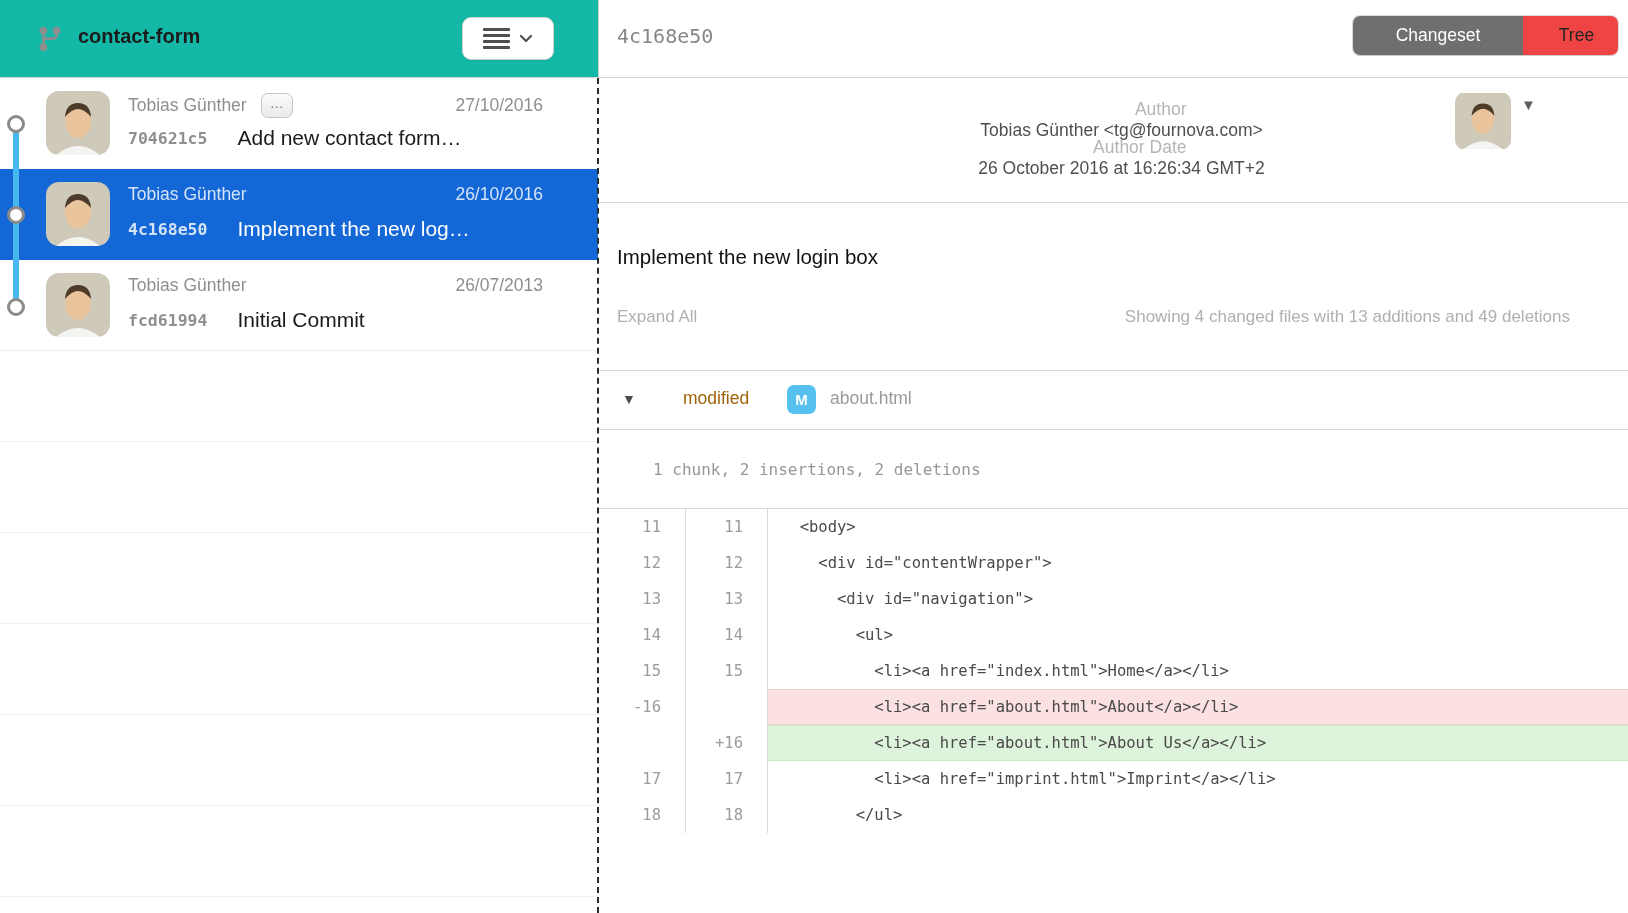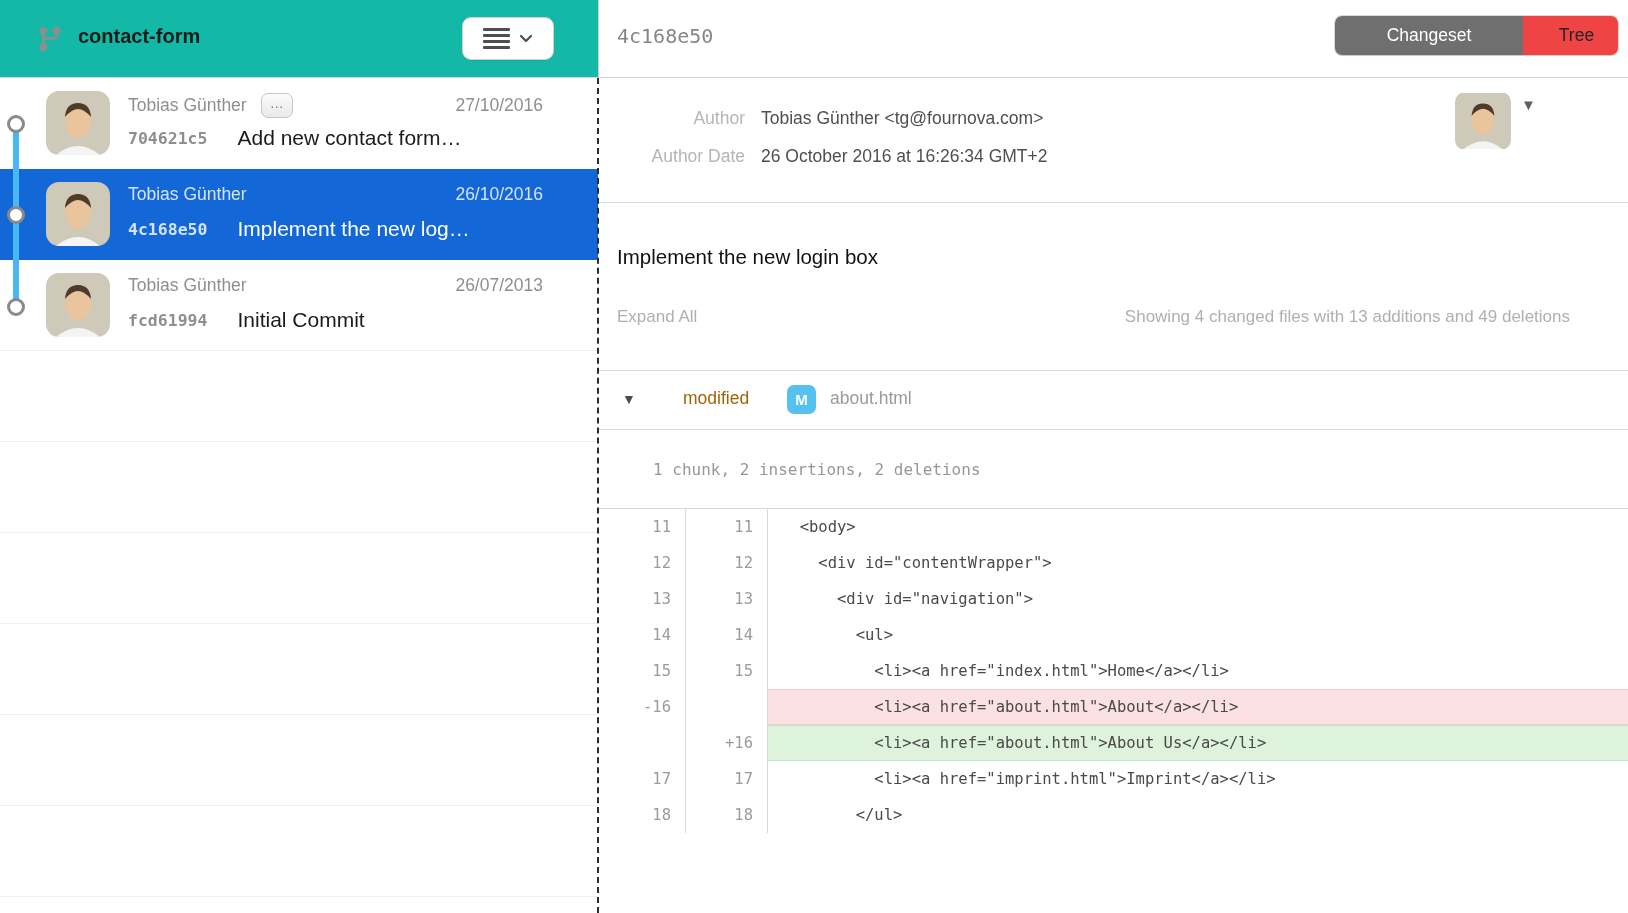--- a/index.html
+++ b/index.html
@@ -52,26 +52,26 @@
   .tl-dot { position:absolute; left:7px; width:18px; height:18px; border-radius:50%;
             background:#fff; border:3.5px solid #8a8a8a; z-index:2; }
   .dot1 { top:115px; } .dot2 { top:206px; } .dot3 { top:298px; }
 
   
   .main-header { position:relative; height:78px; border-bottom:1px solid #d4d4d4; background:#fff; }
   .mh-hash { position:absolute; left:18px; top:24px; font-size:20px; color:#868686; }
   .segmented { position:absolute; right:10px; top:16px; height:39px; display:flex; border-radius:7px;
                overflow:hidden; box-shadow:0 0 0 1px rgba(0,0,0,.14), 0 1px 1px rgba(0,0,0,.08); }
   .seg { display:flex; align-items:center; justify-content:center; font-size:17.5px; }
-  .seg.active { width:188px; background:#6f6f6f; color:#ffffff; }
+  .seg.active { width:170px; background:#6f6f6f; color:#ffffff; }
   .seg.inactive { width:95px; background:#ef4444; color:#262626;padding-left:12px; }
 
   
   .author-block { position:relative; height:125px; border-bottom:1px solid #d8d8d8; padding-top:21px; }
-  .meta-row { display:flex; height:38px; align-items:center; font-size:17.5px; }
+  .meta-row { display:flex; height:38px; align-items:center; font-size:17.5px;flex-direction:column; }
   .meta-label { width:146px; text-align:right; color:#b5b5b5; }
   .meta-value { margin-left:16px; color:#4f4f4f; }
   .detail-avatar { position:absolute; left:856px; top:14px; width:56px; height:58px;
                    border-radius:10px; overflow:hidden; }
   .avatar-caret { position:absolute; left:922px; top:18px; font-size:15px; color:#5f5f5f; }
 
   .message-block { position:relative; height:168px; border-bottom:1px solid #d8d8d8; }
   .commit-message { position:absolute; left:18px; top:42px; font-size:20.5px; color:#111; }
   .files-toolbar { position:absolute; left:18px; right:0; top:104px; display:flex; align-items:center;
                    font-size:17px; color:#b0b0b0; }
@@ -87,21 +87,21 @@
   .file-name { position:absolute; left:231px; top:17px; font-size:17.5px; color:#9a9a9a; }
 
   .chunk-row { height:79px; border-bottom:1px solid #d8d8d8; display:flex; align-items:center;
                padding-left:54px; font-size:16px; color:#979797; }
   .hunk-row { height:66px; border-bottom:1px solid #d8d8d8; display:flex; align-items:center;
               padding-left:54px; font-size:16px; color:#4f4f4f; }
 
   
   .drow { display:flex; height:36px; line-height:36px; font-family:"DejaVu Sans Mono", monospace;
           font-size:15.5px; color:#4a4a4a; }
-  .ln { width:87px; flex:0 0 auto; text-align:right; padding-right:14px; color:#9b9b9b;
+  .ln { width:87px; flex:0 0 auto; text-align:right; padding-right:24px; color:#9b9b9b;
         border-right:1px solid #d9d9d9; background:#fff; }
   .ln.new { width:82px; }
   .code { flex:1; padding-left:13px; white-space:pre; overflow:hidden; }
   .drow.del .code { background:#fce1e2; box-shadow:inset 0 1px 0 #f3caca, inset 0 -1px 0 #f3caca; }
   .drow.add .code { background:#def3db; box-shadow:inset 0 1px 0 #c8e9c8, inset 0 -1px 0 #c8e9c8; }
 </style>
 </head>
 <body>
 
 <div class="sidebar">

